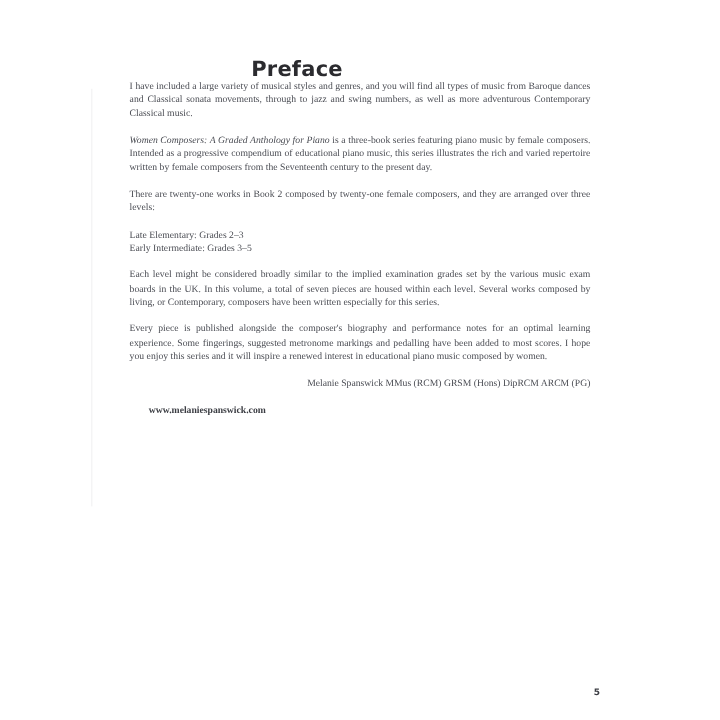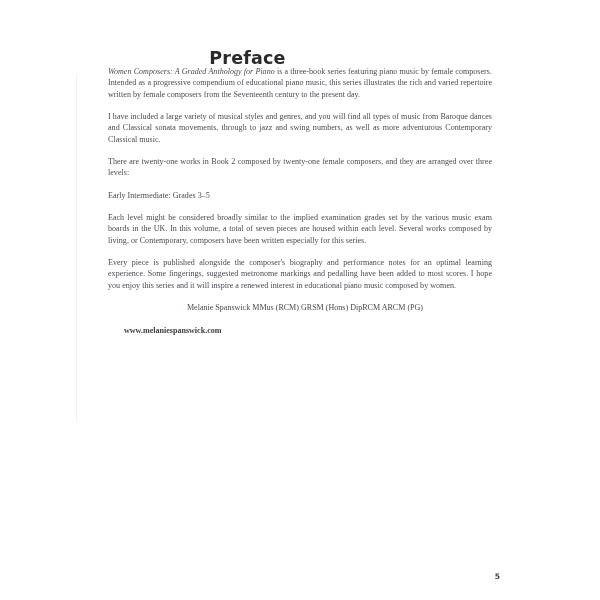--- a/index.html
+++ b/index.html
@@ -80,21 +80,21 @@
     color: #494b52;
     text-align: left;
     letter-spacing: 0.02px;
   }
 
   .signature {
     margin: 3px 0 0 10px;
     font-size: 8.05px;
     line-height: 11.35px;
     color: #494b52;
-    text-align: center;
+    text-align: right;
   }
 
   .website {
     margin: 11px 0 0 16px;
     font-size: 8.05px;
     line-height: 11.35px;
     color: #3b3d43;
     font-weight: 700;
     text-align: left;
   }
@@ -116,27 +116,28 @@
 <body>
 
 <div class="page">
 
   <div class="binding-rule"></div>
 
   <h1 class="page-title">Preface</h1>
 
   <div class="content">
 
+    <p class="body-para">I have included a large variety of musical styles and genres, and you will find all types of music from Baroque dances and Classical sonata movements, through to jazz and swing numbers, as well as more adventurous Contemporary Classical music.</p>
+
     <p class="body-para"><span class="work-title">Women Composers: A Graded Anthology for Piano</span><span> is a three-book series featuring piano music by female composers. Intended as a progressive compendium of educational piano music, this series illustrates the rich and varied repertoire written by female composers from the Seventeenth century to the present day.</span></p>
-
-    <p class="body-para">I have included a large variety of musical styles and genres, and you will find all types of music from Baroque dances and Classical sonata movements, through to jazz and swing numbers, as well as more adventurous Contemporary Classical music.</p>
 
     <p class="body-para">There are twenty-one works in Book 2 composed by twenty-one female composers, and they are arranged over three levels:</p>
 
     <ul class="levels-list">
+      <li>Late Elementary: Grades 2–3</li>
       <li>Early Intermediate: Grades 3–5</li>
     </ul>
 
     <p class="body-para">Each level might be considered broadly similar to the implied examination grades set by the various music exam boards in the UK. In this volume, a total of seven pieces are housed within each level. Several works composed by living, or Contemporary, composers have been written especially for this series.</p>
 
     <p class="body-para">Every piece is published alongside the composer's biography and performance notes for an optimal learning experience. Some fingerings, suggested metronome markings and pedalling have been added to most scores. I hope you enjoy this series and it will inspire a renewed interest in educational piano music composed by women.</p>
 
     <p class="signature">Melanie Spanswick MMus (RCM) GRSM (Hons) DipRCM ARCM (PG)</p>
 
     <p class="website">www.melaniespanswick.com</p>

